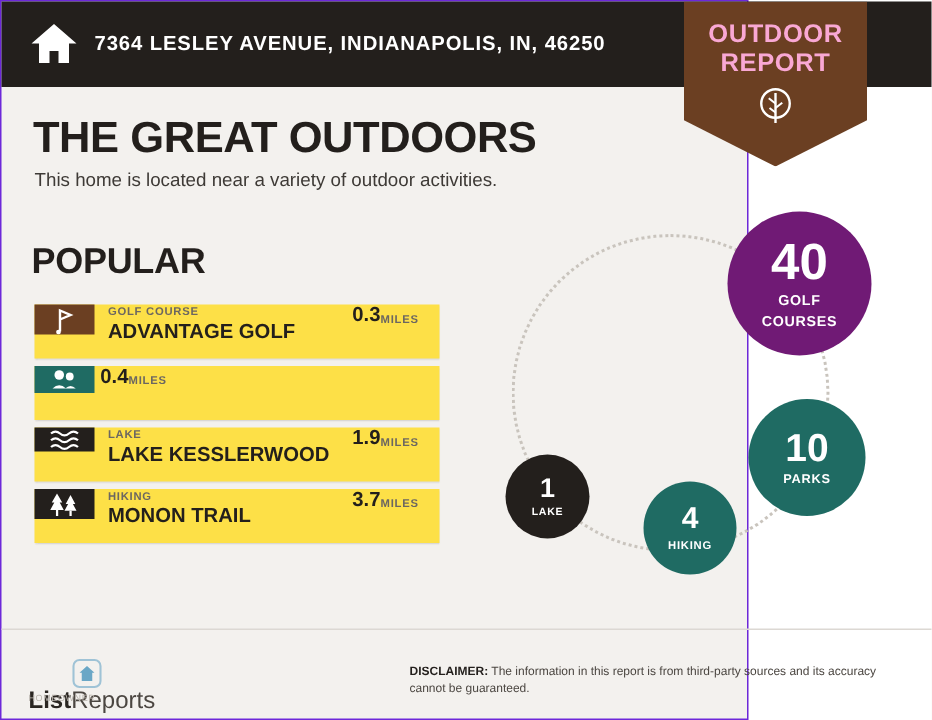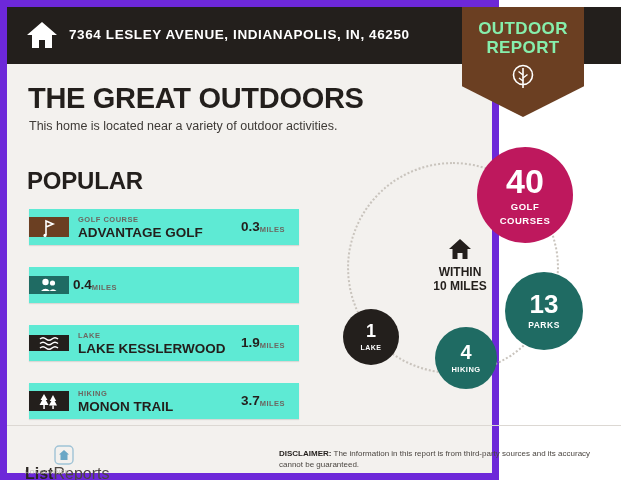--- a/index.html
+++ b/index.html
@@ -6,21 +6,21 @@
   html, body {
     width: 621px; height: 480px;
     font-family: "Liberation Sans", sans-serif;
     background: #ffffff;
     overflow: hidden;
   }
   .page {
     position: relative;
     width: 499px; height: 480px;
     background: #f3f1ee;
-    border: 7px solid #6d28d9;
+    border: 1px solid #6d28d9;
   }
 
   
   .header {
     position: absolute; top: 0; left: 0;
     width: 621px; height: 57px;
     background: #231f1c;
   }
   .home-icon {
     position: absolute; left: 18px; top: 12px;
@@ -38,21 +38,21 @@
   
   .badge {
     position: absolute; left: 455px; top: 0;
     width: 122px; height: 110px;
     background: #6b3f22;
     clip-path: polygon(0 0, 100% 0, 100% 72%, 50% 100%, 0 72%);
     text-align: center;
     z-index: 5;
   }
   .badge-title {
-    color: #86efac;
+    color: #f9a8d4;
     font-size: 17px;
     font-weight: bold;
     line-height: 19px;
     letter-spacing: 0.4px;
     padding-top: 12px;
   }
   .badge-tree {
     margin-top: 7px;
     display: flex; justify-content: center;
   }
@@ -70,24 +70,24 @@
   .popular {
     position: absolute; left: 20px; top: 160px;
     font-size: 24px; font-weight: bold; color: #231f1c;
     letter-spacing: -0.2px;
   }
 
   
   .list { position: absolute; left: 22px; top: 202px; width: 270px; }
   .row {
     position: relative;
-    display: flex; align-items: center;
+    display: flex; align-items: flex-start;
     height: 36px;
-    background: #5eead4;
-    margin-bottom: 22px;
+    background: #fde047;
+    margin-bottom: 5px;
     box-shadow: 0 1px 1px rgba(0,0,0,0.10);
   }
   .row .swatch {
     width: 40px; min-width: 40px;
     display: flex; align-items: center; justify-content: center;
   }
   .row .txt { flex: 1; padding-left: 9px; display: flex; flex-direction: column; justify-content: center; }
   .row .cat {
     font-size: 7.5px; font-weight: bold; color: #6c6761;
     letter-spacing: 0.5px; line-height: 10px;
@@ -113,21 +113,21 @@
   .bubble {
     position: absolute;
     border-radius: 50%;
     display: flex; flex-direction: column;
     align-items: center; justify-content: center;
     color: #ffffff; text-align: center;
   }
   .bubble .n { font-weight: bold; line-height: 1; }
   .bubble .l { font-weight: bold; letter-spacing: 0.5px; line-height: 11px; }
 
-  .b-golf { left: 152px; top: 0px; width: 96px; height: 96px; background: #be185d; }
+  .b-golf { left: 166px; top: 0px; width: 96px; height: 96px; background: #701a75; }
   .b-golf .n { font-size: 34px; }
   .b-golf .l { font-size: 9.5px; margin-top: 3px; }
 
   .b-parks { left: 180px; top: 125px; width: 78px; height: 78px; background: #1f6b63; }
   .b-parks .n { font-size: 26px; }
   .b-parks .l { font-size: 8.5px; margin-top: 3px; }
 
   .b-hiking { left: 110px; top: 180px; width: 62px; height: 62px; background: #1f6b63; }
   .b-hiking .n { font-size: 20px; }
   .b-hiking .l { font-size: 7.5px; margin-top: 2px; }
@@ -268,40 +268,29 @@
         <div class="num">3.7</div>
         <div class="unit">MILES</div>
       </div>
     </div>
 
   </div>
 
   <div class="circles">
     <div class="dots-ring"></div>
 
-    <div class="center-block">
-      <div class="ci">
-        <svg width="26" height="24" viewBox="0 0 26 24">
-          <path d="M13 2 L24 12 L20.5 12 L20.5 22 L15.5 22 L15.5 16 L10.5 16 L10.5 22 L5.5 22 L5.5 12 L2 12 Z" fill="#231f1c"></path>
-        </svg>
-      </div>
-      <div class="ct">
-        <div>WITHIN</div>
-        <div>10 MILES</div>
-      </div>
-    </div>
 
     <div class="bubble b-golf">
       <div class="n">40</div>
       <div class="l">GOLF</div>
       <div class="l">COURSES</div>
     </div>
 
     <div class="bubble b-parks">
-      <div class="n">13</div>
+      <div class="n">10</div>
       <div class="l">PARKS</div>
     </div>
 
     <div class="bubble b-hiking">
       <div class="n">4</div>
       <div class="l">HIKING</div>
     </div>
 
     <div class="bubble b-lake">
       <div class="n">1</div>

